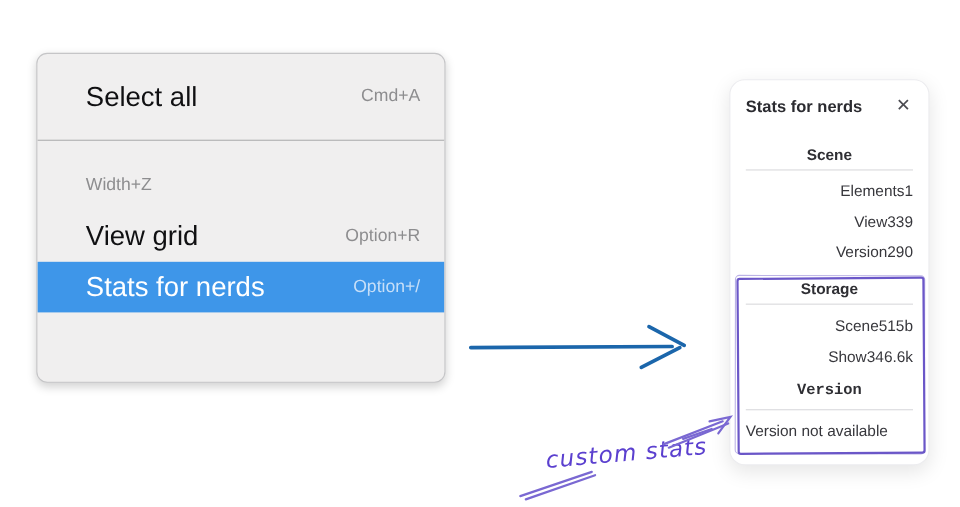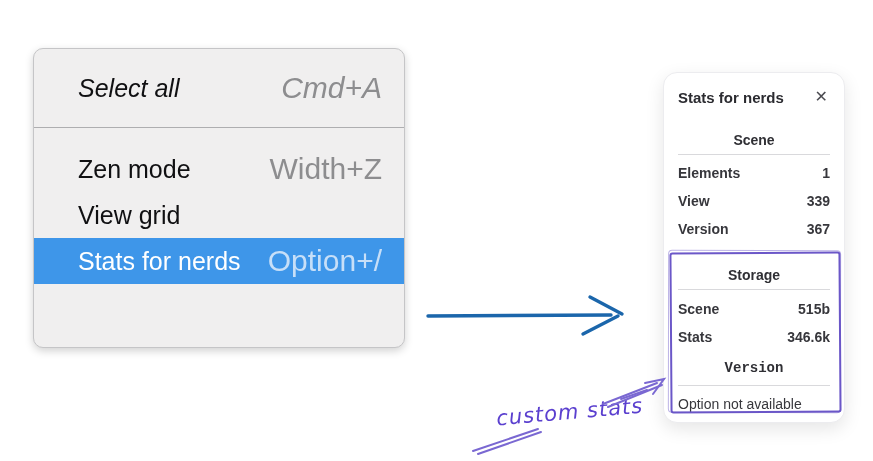--- a/index.html
+++ b/index.html
@@ -7,47 +7,47 @@
   body { font-family:"Liberation Sans", sans-serif; }
   .screen { position:relative; width:873px; height:461px; background:#ffffff; overflow:hidden; }
 
   
   .menu {
     position:absolute; left:33px; top:48px; width:372px; height:300px;
     background:#f0efef; border:1.5px solid #c5c5c7; border-radius:10px;
     box-shadow:0 3px 9px rgba(0,0,0,.18);
     display:flex; flex-direction:column; overflow:hidden;
   }
-  .menu-group-top { padding:16px 0;font-style:italic; }
+  .menu-group-top { padding:16px 0; }
   .menu-divider { border-top:1.5px solid #aeaeb0; }
   .menu-group-main { padding:18px 0; }
   .menu-row {
     height:46px; display:flex; align-items:center; justify-content:space-between;
     padding:0 22px 0 44px; font-size:25px; color:#101012; cursor:default;
   }
-  .menu-row .shortcut { font-size:30px; color:#8d8d8f; }
+  .menu-row .shortcut { font-size:16px; color:#8d8d8f; }
   .menu-row.selected { background:#3e96e9; color:#ffffff; }
   .menu-row.selected .shortcut { color:#c7dff8;margin-left:19px; }
 
   
   .stats-panel {
     position:absolute; left:663px; top:72px; width:182px; height:351px;
     background:#ffffff; border:1px solid #ececef; border-radius:14px;
     box-shadow:0 6px 18px rgba(0,0,0,.10);
     padding:13px 14px 12px; color:#37373c; font-size:14px;
   }
   .panel-header { display:flex; align-items:center; justify-content:space-between; height:22px; }
   .panel-title { font-weight:bold; font-size:15px; color:#2b2b30; }
   .close-btn { font-size:16px; color:#4b4b51; line-height:1; cursor:pointer; padding:0 2px; }
   .section-heading { text-align:center; font-weight:bold; font-size:14px; color:#2f2f34; }
   .hd-scene { margin-top:24px; }
   .hairline { border-top:1px solid #d9d9dc; margin-top:6px; }
-  .stat-row { height:28px; display:flex; align-items:center; justify-content:space-between;font-weight:bold; }
+  .stat-row { height:28px; display:flex; align-items:center; justify-content:flex-end; }
   .rows-scene { margin-top:4px; }
-  .hd-storage { margin-top:24px; }
+  .hd-storage { margin-top:11px; }
   .rows-storage { margin-top:5px; }
   .hd-version { margin-top:9px;font-family:Liberation Mono, monospace; }
   .hl-version { margin-top:9px; }
   .stat-note { margin-top:7px; height:22px; display:flex; align-items:center; font-size:14px; color:#37373c; }
   .stat-row .value { text-align:right; }
 
   
   .highlight-rect {
     position:absolute; left:670px; top:252px; width:171px; height:161px;
     border:2px solid #6b57c8; border-radius:3px; transform:rotate(-0.4deg);
@@ -77,25 +77,25 @@
   <div class="menu">
     <div class="menu-group-top">
       <div class="menu-row">
         <span>Select all</span>
         <span class="shortcut">Cmd+A</span>
       </div>
     </div>
     <div class="menu-divider"></div>
     <div class="menu-group-main">
       <div class="menu-row">
-        <span>Zen mode</span>
         <span class="shortcut">Width+Z</span>
       </div>
       <div class="menu-row">
         <span>View grid</span>
+        <span class="shortcut">Option+R</span>
       </div>
       <div class="menu-row selected">
         <span>Stats for nerds</span>
         <span class="shortcut">Option+/</span>
       </div>
     </div>
   </div>
 
   <div class="stats-panel">
     <div class="panel-header">
@@ -109,40 +109,40 @@
       <div class="stat-row">
         <span>Elements</span>
         <span class="value">1</span>
       </div>
       <div class="stat-row">
         <span>View</span>
         <span class="value">339</span>
       </div>
       <div class="stat-row">
         <span>Version</span>
-        <span class="value">367</span>
+        <span class="value">290</span>
       </div>
     </div>
 
     <div class="section-heading hd-storage">Storage</div>
     <div class="hairline"></div>
     <div class="rows-storage">
       <div class="stat-row">
         <span>Scene</span>
         <span class="value">515b</span>
       </div>
       <div class="stat-row">
-        <span>Stats</span>
+        <span>Show</span>
         <span class="value">346.6k</span>
       </div>
     </div>
 
     <div class="section-heading hd-version">Version</div>
     <div class="hairline hl-version"></div>
-    <div class="stat-note">Option not available</div>
+    <div class="stat-note">Version not available</div>
   </div>
 
   <div class="highlight-rect"></div>
 
   <div class="custom-stats-label">custom stats</div>
 
   <svg class="overlay" viewBox="0 0 873 461" xmlns="http://www.w3.org/2000/svg">
 
     <g stroke="#1b66ab" stroke-width="3.4" stroke-linecap="round" fill="none">
       <path d="M428 316 L611 315"></path>

